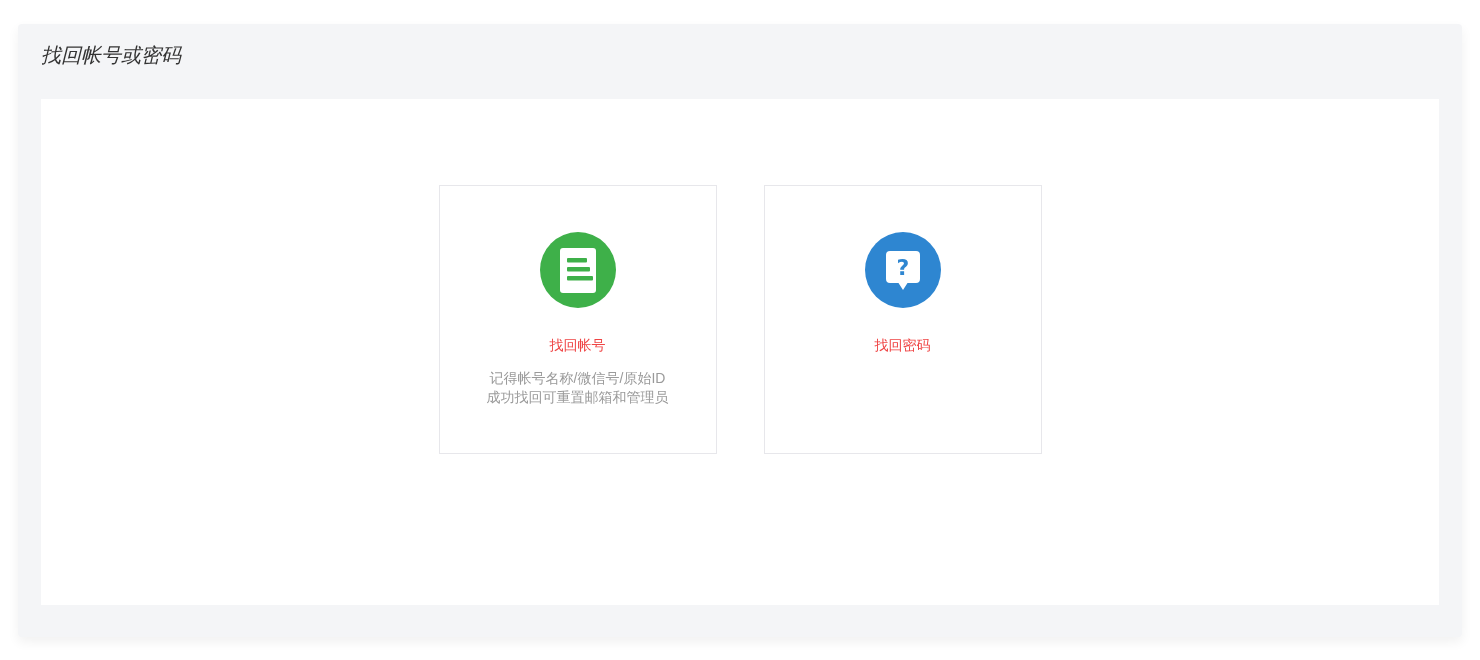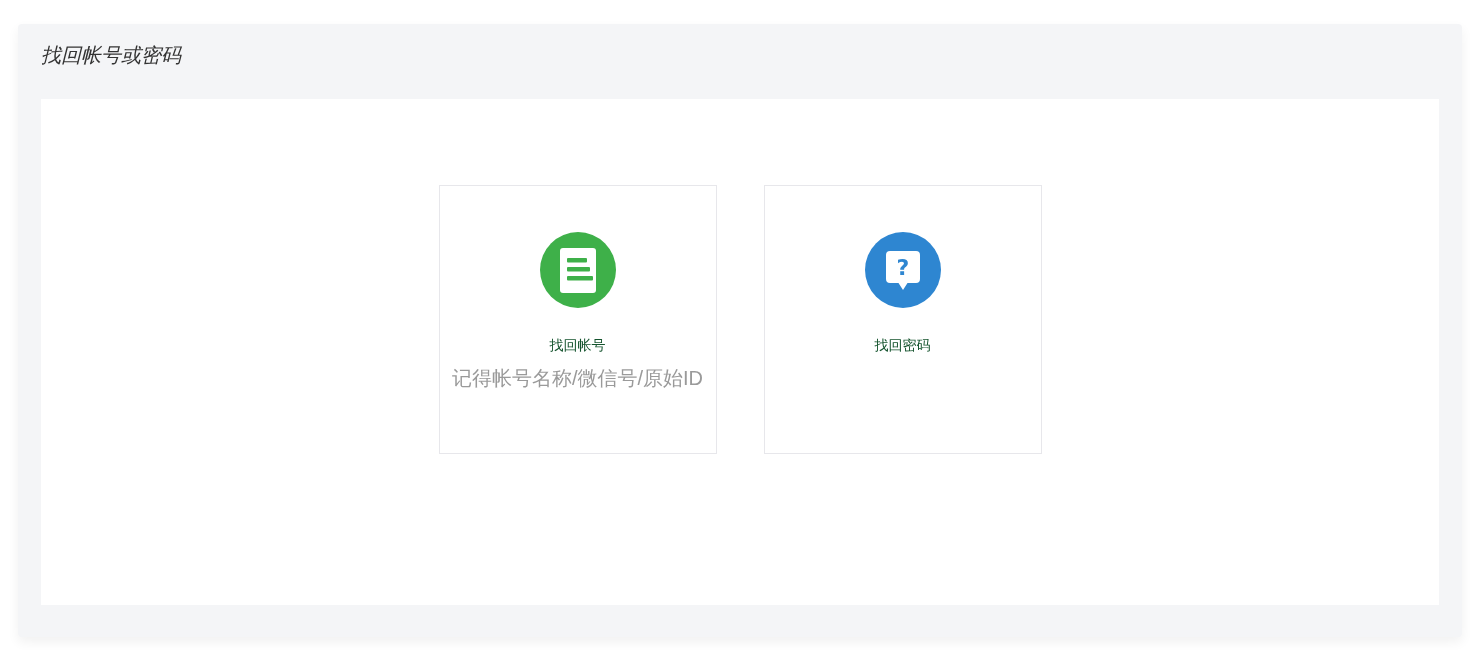--- a/index.html
+++ b/index.html
@@ -38,25 +38,25 @@
     background: #ffffff;
     border: 1px solid #e7e7eb;
     text-align: center;
     padding-top: 46px;
     cursor: pointer;
   }
   .card-icon { width: 76px; height: 76px; margin: 0 auto; display: block; }
   .card-title {
     margin-top: 27px;
     font-size: 14px; line-height: 20px;
-    color: #14532d;
+    color: #ef4444;
   }
   .card-desc {
     margin-top: 14px;
-    font-size: 20px; line-height: 19px;
+    font-size: 14px; line-height: 19px;
     color: #9a9a9a;
   }
 </style>
 </head>
 <body>
 
 <div class="panel">
   <div class="page-title">找回帐号或密码</div>
 
   <div class="content-box">
@@ -66,20 +66,21 @@
         <svg class="card-icon" viewBox="0 0 76 76" width="76" height="76">
           <circle cx="38" cy="38" r="38" fill="#3eb049"></circle>
           <rect x="20" y="16" width="36" height="45" rx="3" fill="#ffffff"></rect>
           <rect x="27" y="26" width="20" height="4.5" rx="1" fill="#3eb049"></rect>
           <rect x="27" y="35" width="23" height="4.5" rx="1" fill="#3eb049"></rect>
           <rect x="27" y="44" width="26" height="4.5" rx="1" fill="#3eb049"></rect>
         </svg>
         <div class="card-title">找回帐号</div>
         <div class="card-desc">
           <div>记得帐号名称/微信号/原始ID</div>
+          <div>成功找回可重置邮箱和管理员</div>
         </div>
       </div>
 
       <div class="card">
         <svg class="card-icon" viewBox="0 0 76 76" width="76" height="76">
           <circle cx="38" cy="38" r="38" fill="#2e86d1"></circle>
           <path d="M25 19 h26 a4 4 0 0 1 4 4 v24 a4 4 0 0 1 -4 4 h-8.5 l-4.5 7 -4.5 -7 h-8.5 a4 4 0 0 1 -4 -4 v-24 a4 4 0 0 1 4 -4 z" fill="#ffffff"></path>
           <text x="38" y="43" text-anchor="middle" font-family="DejaVu Sans, Liberation Sans, sans-serif" font-size="22" font-weight="bold" fill="#2e86d1">?</text>
         </svg>
         <div class="card-title">找回密码</div>

